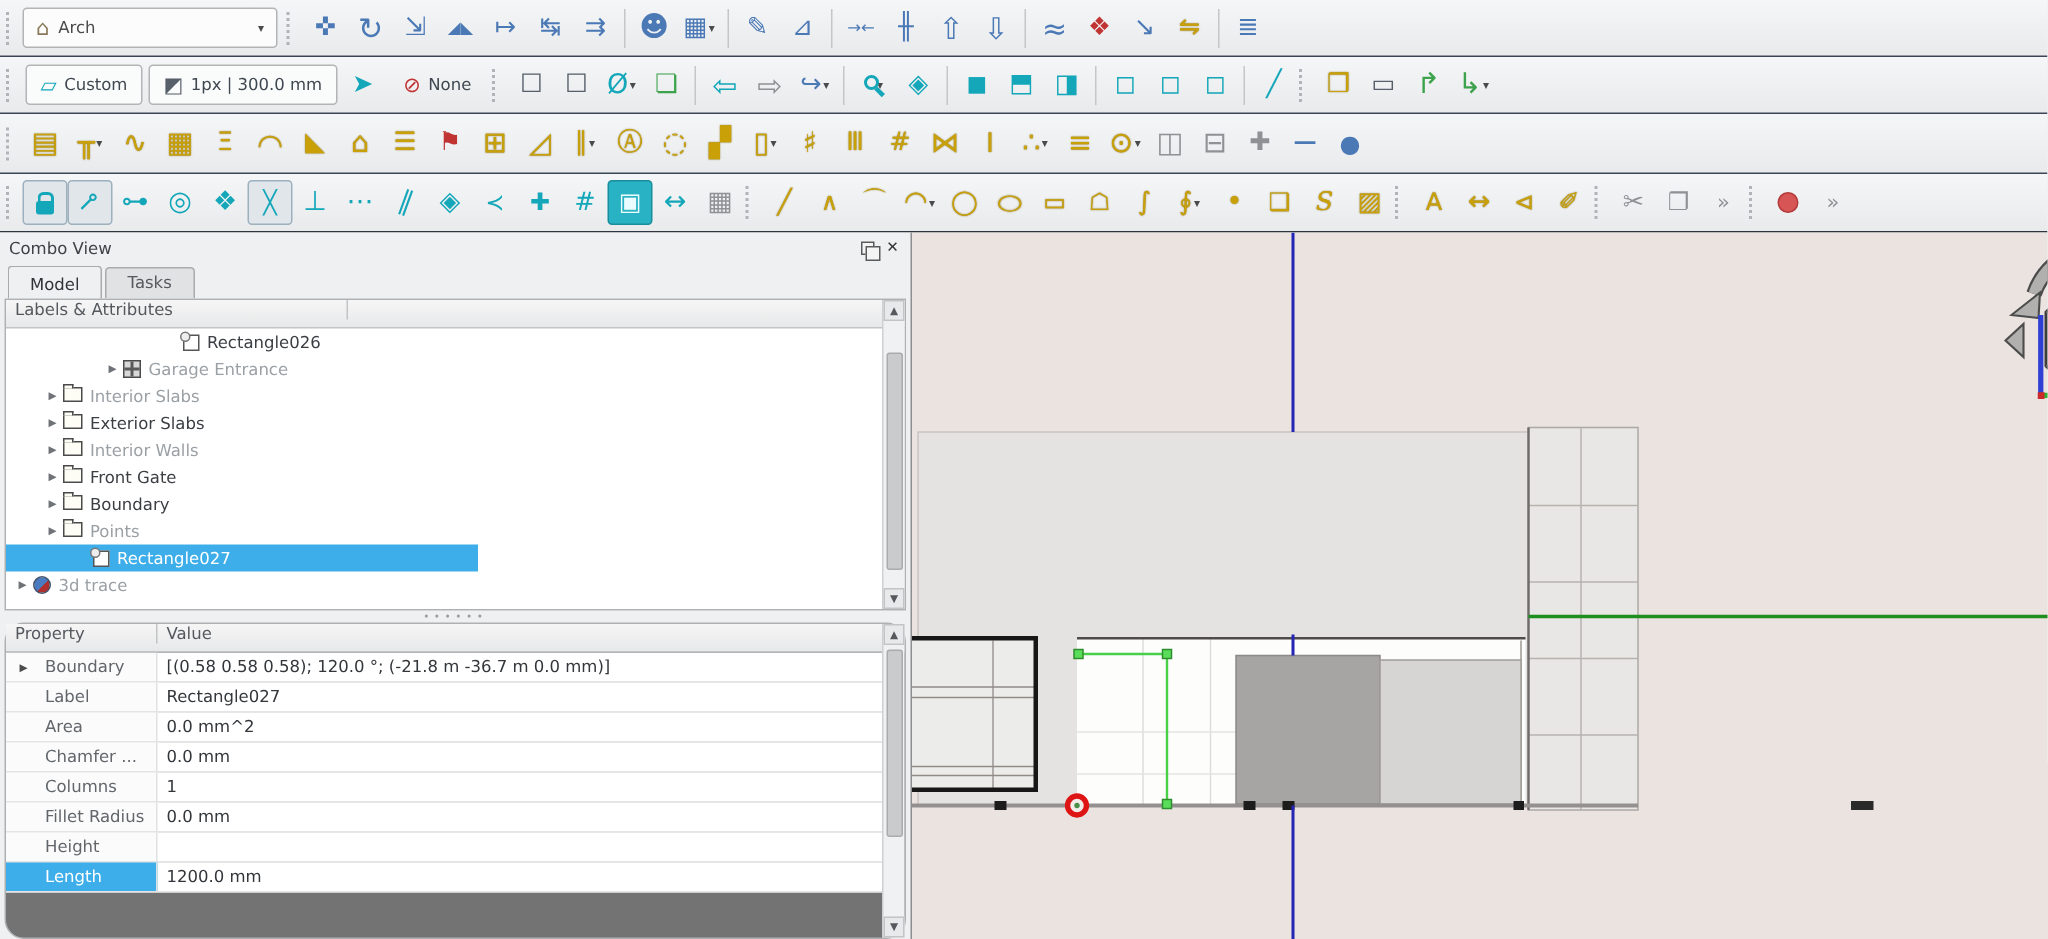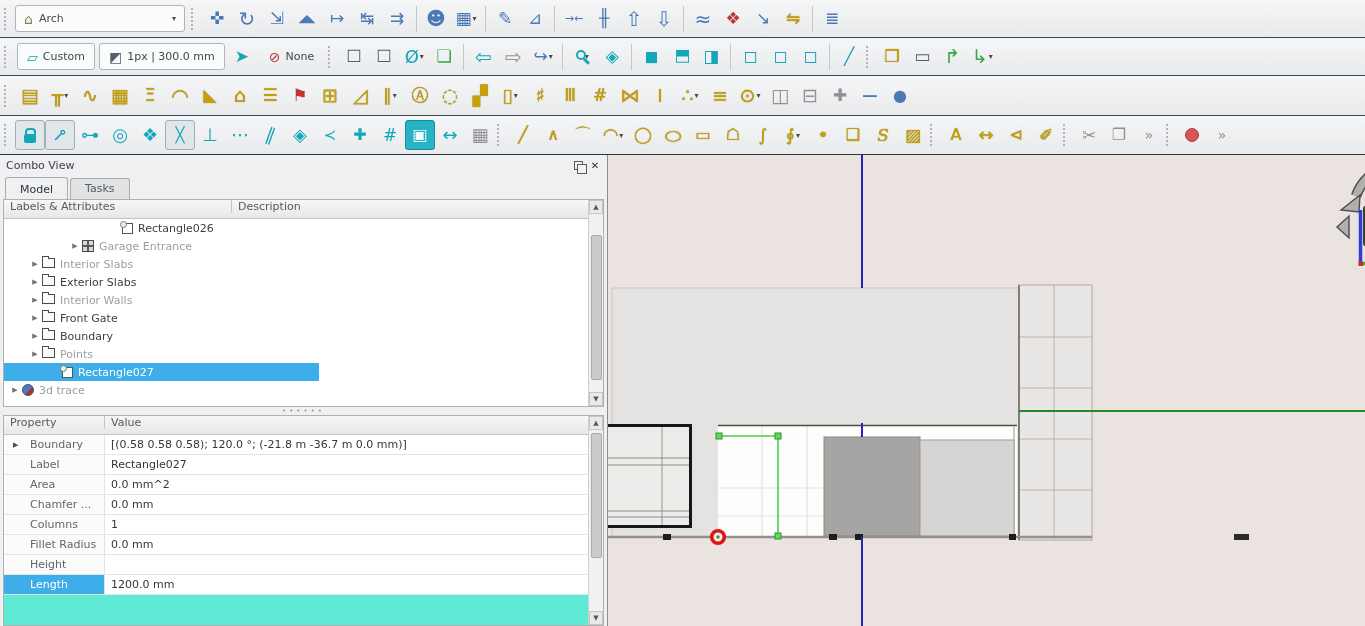--- a/index.html
+++ b/index.html
@@ -37,21 +37,21 @@
   .cvtitle { height:20px; display:flex; align-items:center; padding:0 6px; color:#3f4147; }
   .cvtitle .sp { flex:1; }
   .wfloat { width:9px; height:9px; border:1px solid #5a5a5a; position:relative; margin-right:6px; background:#f4f4f4; }
   .wfloat::before { content:''; position:absolute; left:2px; top:2px; width:8px; height:8px; border:1px solid #5a5a5a; background:#f4f4f4; }
   .wclose { font-size:10px; color:#333; width:12px; text-align:center; }
   .tabs { height:24px; display:flex; align-items:flex-end; padding-left:5px; }
   .tab { padding:3px 14px 4px; border:1px solid #a9abad; border-bottom:none; border-radius:3px 3px 0 0; background:#e0e2e4; color:#55595e; margin-right:2px; }
   .tab.active { background:#eff0f1; color:#2f3338; padding-top:5px; position:relative; top:1px; }
   .panelbox { border:1px solid #aeb0b2; background:#fff; margin:0 3px; position:relative; display:flex; flex-direction:column; }
   #treebox { height:208px; }
-  #propbox { height:211px; background:#5eead4; }
+  #propbox { height:211px; background:#737373;border-radius:13px; }
   .gridhead { height:19px; background:linear-gradient(#f6f6f6,#e7e8e9); border-bottom:1px solid #c2c4c6; display:flex; align-items:flex-start; color:#55595e; flex:none; }
   .gridhead .h1 { padding-left:6px; }
   #treebox .h1 { width:228px; border-right:1px solid #c2c4c6; }
   #propbox .h1 { width:101px; border-right:1px solid #c2c4c6; }
   .gridhead .h2 { padding-left:6px; flex:1; }
   .treebody { flex:1; overflow:hidden; position:relative; padding-right:15px; }
   .trow { height:18px; display:flex; align-items:center; white-space:nowrap; }
   .trow .exp { width:14px; font-size:7px; color:#6f7276; text-align:center; flex:none; }
   .tlabel { margin-left:5px; color:#3b3e42; }
   .tlabel.dim { color:#9ba0a5; }
@@ -484,21 +484,20 @@
       <span class="wfloat"></span>
       <span class="wclose">✕</span>
     </div>
     <div class="tabs">
       <span class="tab active">Model</span>
       <span class="tab">Tasks</span>
     </div>
     <div id="treebox" class="panelbox" able="false">
       <div class="gridhead">
         <span class="h1">Labels &amp; Attributes</span>
-        <span class="h2">Description</span>
       </div>
       <div class="treebody" id="treebody">
           <div class="trow" style="padding-left: 104px;">
             <span class="exp"></span>
             <span class="ti ti-rect"></span>
             <span class="tlabel">Rectangle026</span>
           </div>
           <div class="trow" style="padding-left: 64px;">
             <span class="exp">▶</span>
             <span class="ti ti-window"></span>

